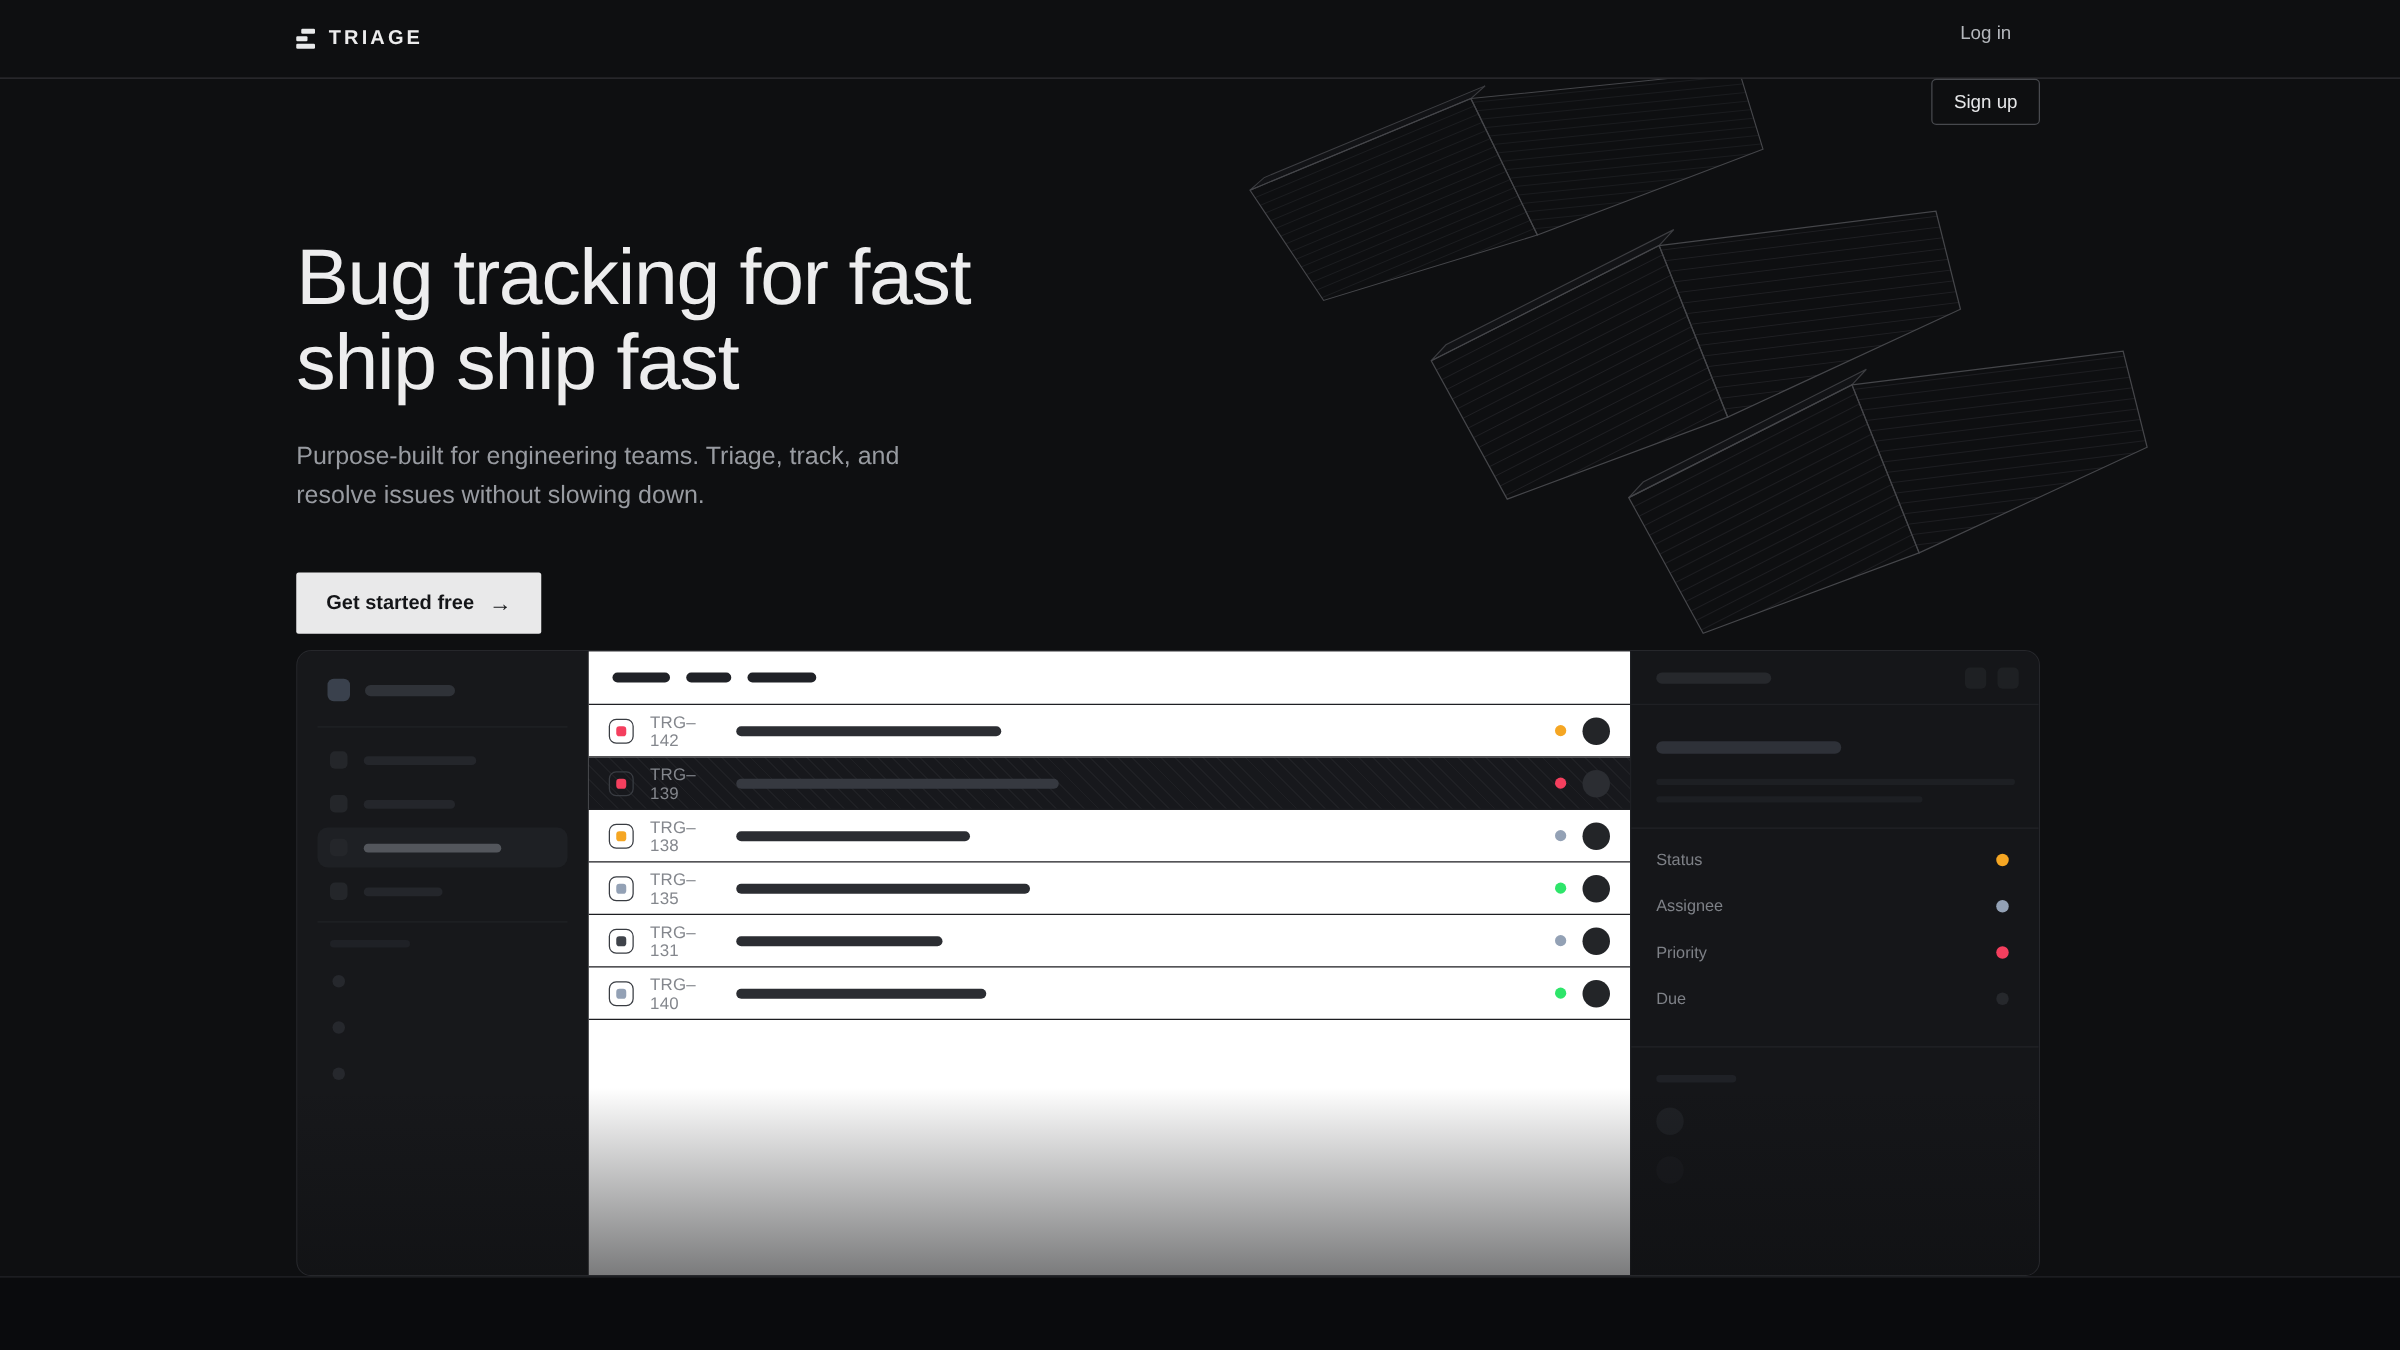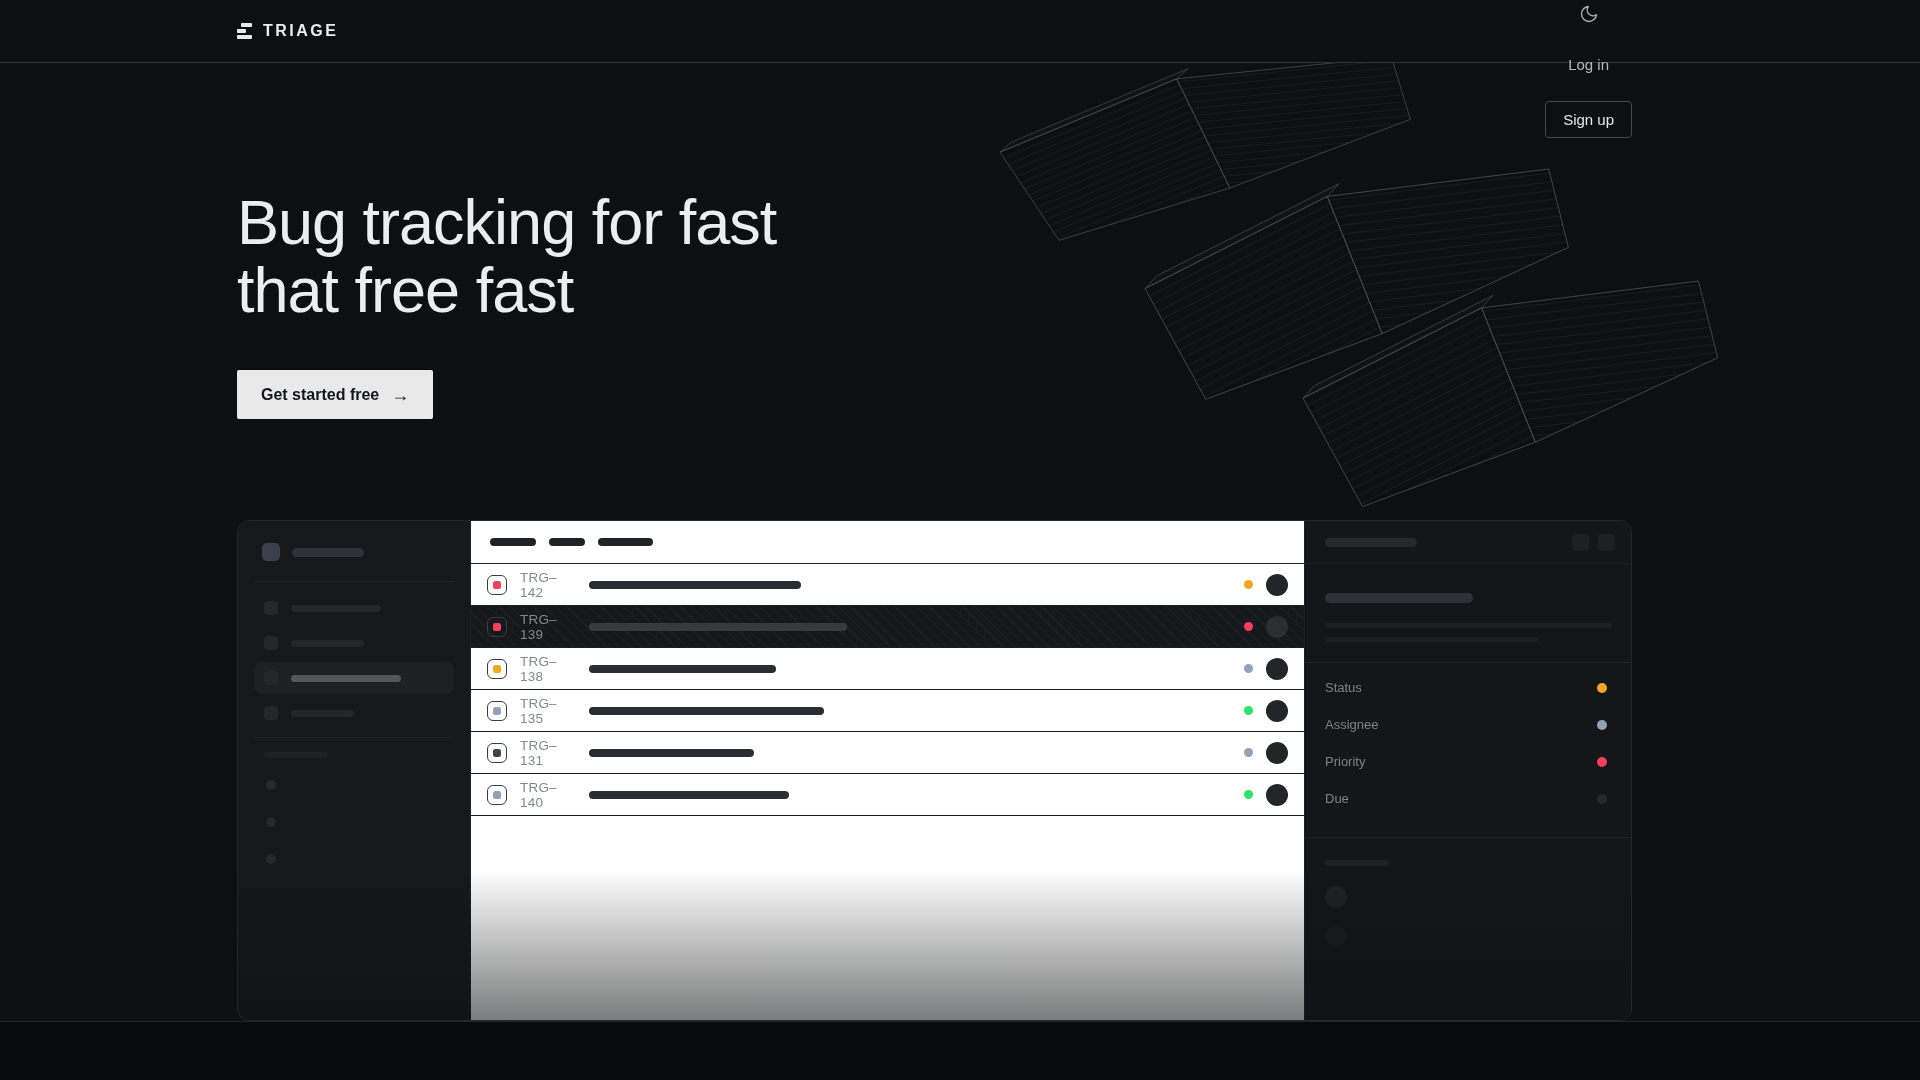--- a/index.html
+++ b/index.html
@@ -8,21 +8,21 @@
     background:#0e0f11;
     font-family:"Liberation Sans", sans-serif;
     position:relative;
     overflow:hidden;
     color:#e8e9ea;
   }
 
   
   .nav {
     position:absolute; top:0; left:0; width:1920px; height:63px;
-    display:flex; justify-content:space-between;
+    display:flex; align-items:center; justify-content:space-between;
     padding:0 288px 0 237px;
     border-bottom:1px solid #303135;
     z-index:5;
   }
   .brand { display:flex; align-items:center; gap:11px; cursor:pointer; }
   .logo-mark { width:15px; display:flex; flex-direction:column; gap:2.5px; align-items:flex-start; }
   .logo-mark span { height:3.5px; border-radius:1px; background:#e8e9ea; display:block; }
   .logo-mark .b1 { width:11px; margin-left:4px; }
   .logo-mark .b2 { width:9px; }
   .logo-mark .b3 { width:15px; }
@@ -149,22 +149,26 @@
       </svg>
     </button>
     <button class="login">Log in</button>
     <button class="signup">Sign up</button>
   </div>
 </header>
 
 <section class="hero">
   <h1>
     <span>Bug tracking for fast</span><br>
-    <span>that free fast</span>
+    <span>ship ship fast</span>
   </h1>
+  <p>
+    <span>Purpose-built for engineering teams. Triage, track, and</span><br>
+    <span>resolve issues without slowing down.</span>
+  </p>
   <button class="cta">
     <span>Get started free</span>
     <span class="arrow">→</span>
   </button>
 </section>
 
 <div class="card">
 
   <aside class="m-sidebar">
     <div class="ws-row">

